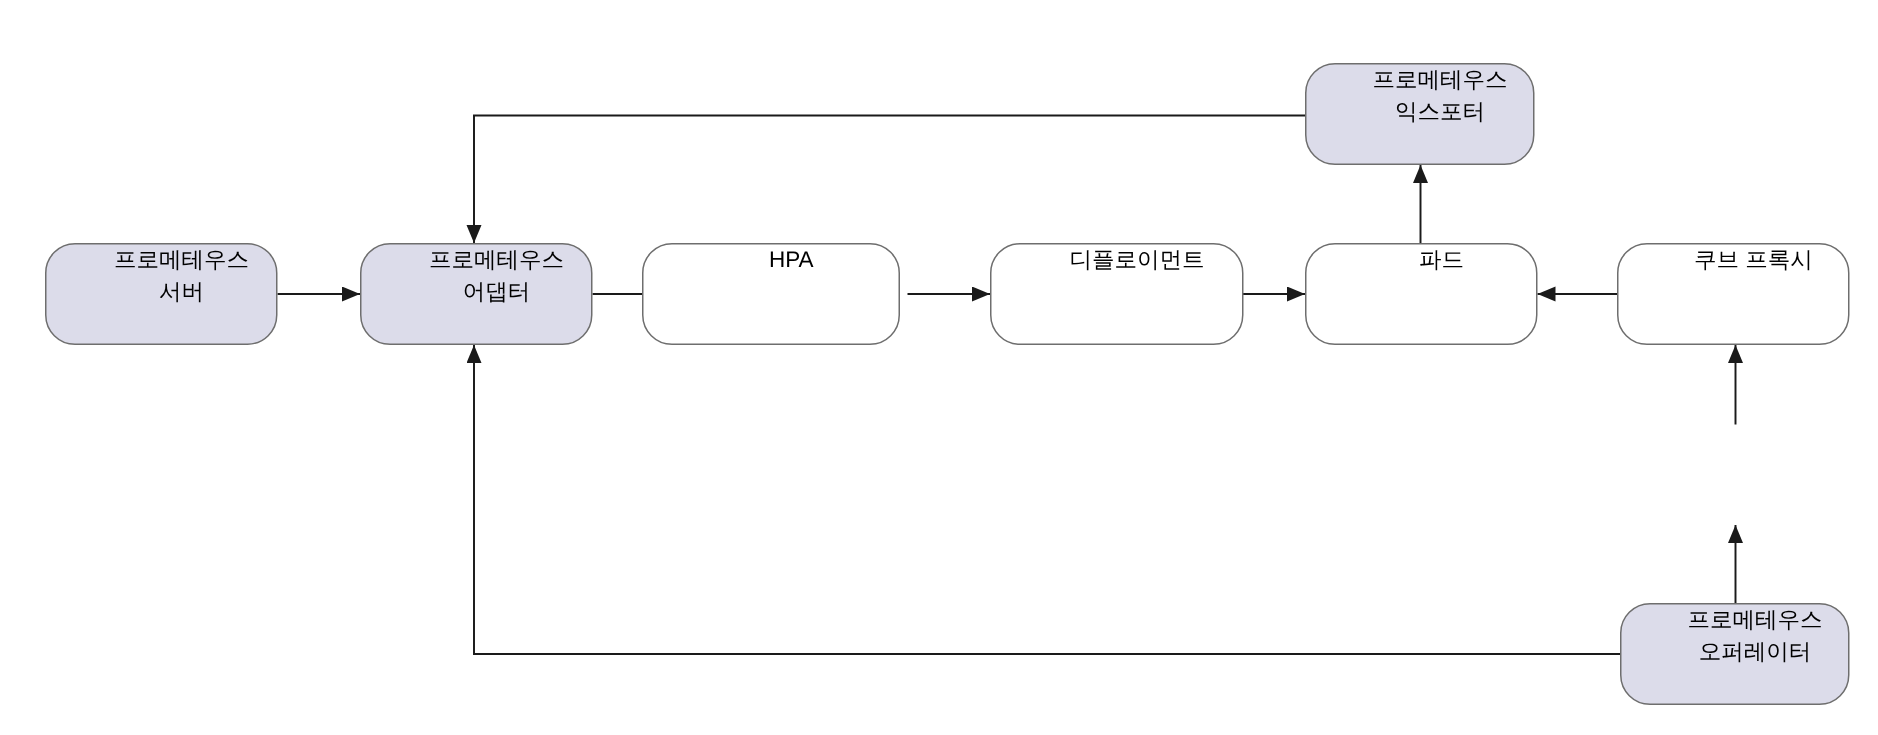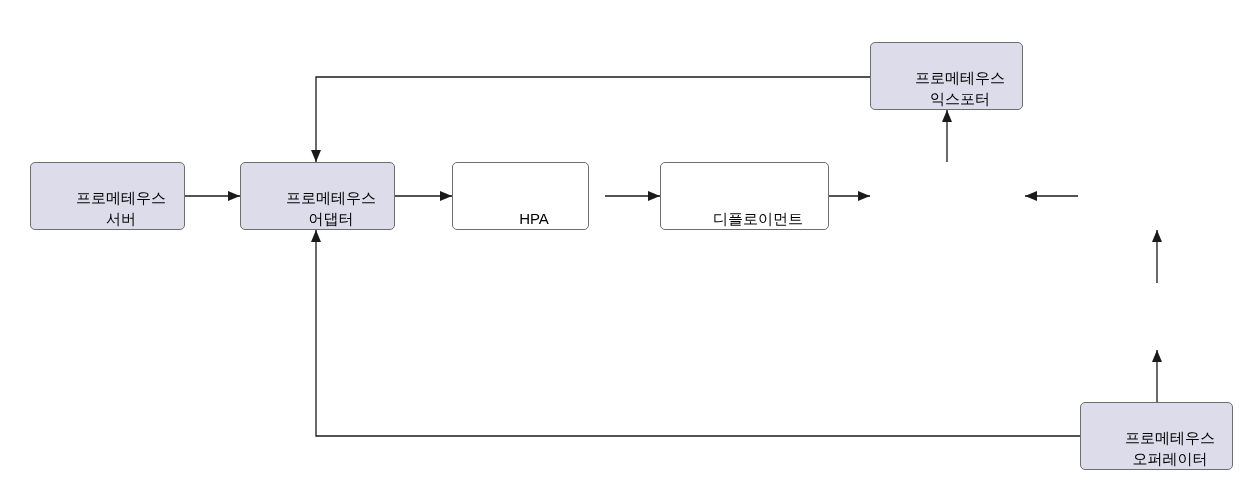--- a/index.html
+++ b/index.html
@@ -16,24 +16,24 @@
 
   .edges-layer {
     position: absolute;
     left: 0; top: 0;
     width: 1252px; height: 490px;
   }
 
   .node {
     position: absolute;
     display: flex;
-    align-items: flex-end;
+    align-items: flex-start;
     justify-content: center;
     border: 1px solid #6e6e6e;
-    border-radius: 5px;
+    border-radius: 20px;
     background: #ffffff;
     text-align: center;
     padding-left: 27px;
   }
   .node.highlight { background: #dcdcea; }
 
   .node .label {
     font-size: 15px;
     line-height: 21px;
     color: #000000;
@@ -68,29 +68,35 @@
   <div class="node highlight" style="left:30px;top:162px;width:155px;height:68px">
     <span class="label">프로메테우스
 서버</span>
   </div>
 
   <div class="node highlight" style="left:240px;top:162px;width:155px;height:68px">
     <span class="label">프로메테우스
 어댑터</span>
   </div>
 
-  <div class="node" style="left:452px;top:162px;width:137px;height:68px">
+  <div class="node" style="left:428px;top:162px;width:172px;height:68px">
     <span class="label">HPA</span>
   </div>
 
   <div class="node" style="left:660px;top:162px;width:169px;height:68px">
     <span class="label">디플로이먼트</span>
   </div>
 
+  <div class="node" style="left:870px;top:162px;width:155px;height:68px">
+    <span class="label">파드</span>
+  </div>
 
+  <div class="node" style="left:1078px;top:162px;width:155px;height:68px">
+    <span class="label">쿠브 프록시</span>
+  </div>
 
   <div class="node highlight" style="left:870px;top:42px;width:153px;height:68px">
     <span class="label">프로메테우스
 익스포터</span>
   </div>
 
 
   <div class="node highlight" style="left:1080px;top:402px;width:153px;height:68px">
     <span class="label">프로메테우스
 오퍼레이터</span>

